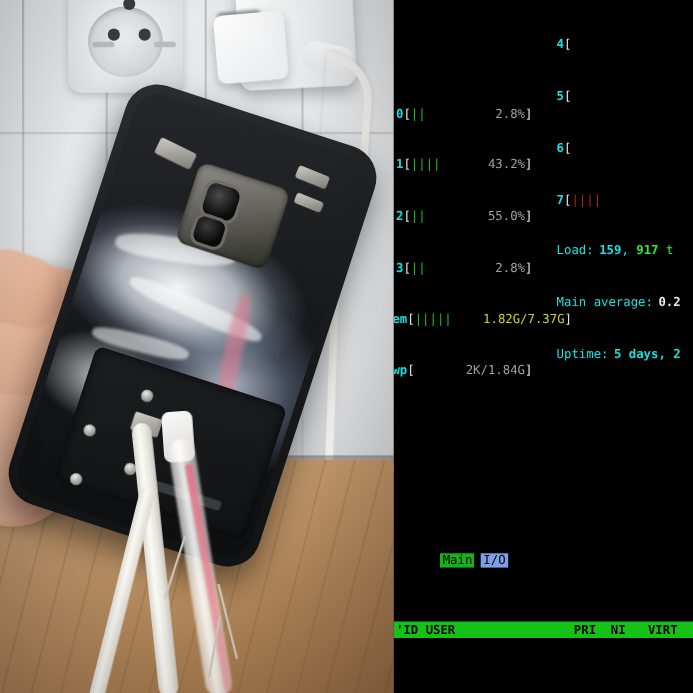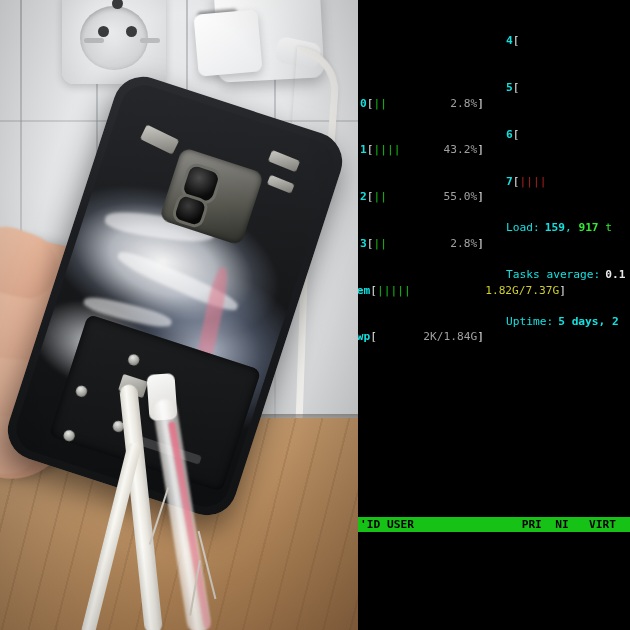--- a/index.html
+++ b/index.html
@@ -331,36 +331,39 @@
   </div>
 
   <div id="term">
 
     
     <div class="meters">
       <div class="mline"><span class="cyan bold">0</span><span class="white">[</span><span class="green">||</span><span class="white" style="float:right;margin-right:146px"><span class="gray">2.8%</span>]</span></div>
       <div class="mline"><span class="cyan bold">1</span><span class="white">[</span><span class="green">||||</span><span class="white" style="float:right;margin-right:146px"><span class="gray">43.2%</span>]</span></div>
       <div class="mline"><span class="cyan bold">2</span><span class="white">[</span><span class="green">||</span><span class="white" style="float:right;margin-right:146px"><span class="gray">55.0%</span>]</span></div>
       <div class="mline"><span class="cyan bold">3</span><span class="white">[</span><span class="green">||</span><span class="white" style="float:right;margin-right:146px"><span class="gray">2.8%</span>]</span></div>
-      <div class="mline"><span class="cyan bold" style="margin-left:-10px">Mem</span><span class="white">[</span><span class="green">|||||</span><span class="white" style="float:right;margin-right:64px"><span class="yellow">1.82G/7.37G</span>]</span></div>
+      <div class="mline"><span class="cyan bold" style="margin-left:-10px">Mem</span><span class="white">[</span><span class="green">|||||</span><span class="white" style="float:right;margin-right:110px"><span class="yellow">1.82G/7.37G</span>]</span></div>
       <div class="mline"><span class="cyan bold" style="margin-left:-10px">Swp</span><span class="white">[</span><span class="green"></span><span class="white" style="float:right;margin-right:146px"><span class="gray">2K/1.84G</span>]</span></div>
     </div>
 
     
     <div style="position:absolute;left:148px;top:2px;width:130px">
       <div class="mline"><span class="cyan bold">4</span><span class="white">[</span><span class="green"></span></div>
       <div class="mline"><span class="cyan bold">5</span><span class="white">[</span><span class="green"></span></div>
       <div class="mline"><span class="cyan bold">6</span><span class="white">[</span><span class="green"></span></div>
       <div class="mline"><span class="cyan bold">7</span><span class="white">[</span><span class="red">||||</span></div>
       <div class="mline"><span class="cyan">Load:</span><span class="cyan bold" style="padding-left:5px">159</span><span class="cyan">, </span><span class="bgreen bold">917</span><span class="bgreen bold"> </span><span class="bgreen">t</span></div>
-      <div class="mline"><span class="cyan">Tasks average:</span><span class="white bold" style="padding-left:5px">0.1</span></div>
+      <div class="mline"><span class="cyan">Main average:</span><span class="white bold" style="padding-left:5px">0.2</span></div>
       <div class="mline"><span class="cyan">Uptime:</span><span class="cyan bold" style="padding-left:5px">5 days, 2</span></div>
     </div>
 
     
+    <div class="tabs" style="padding-left:2px">
+      <span class="tab-main">Main</span><span class="tab-io">I/O</span>
+    </div>
 
     
     <div class="colhdr" style="padding-left:2px">'ID USER                PRI  NI   VIRT    RES    SH</div>
 
     
     
 
     
     <div class="fkeys">
       

